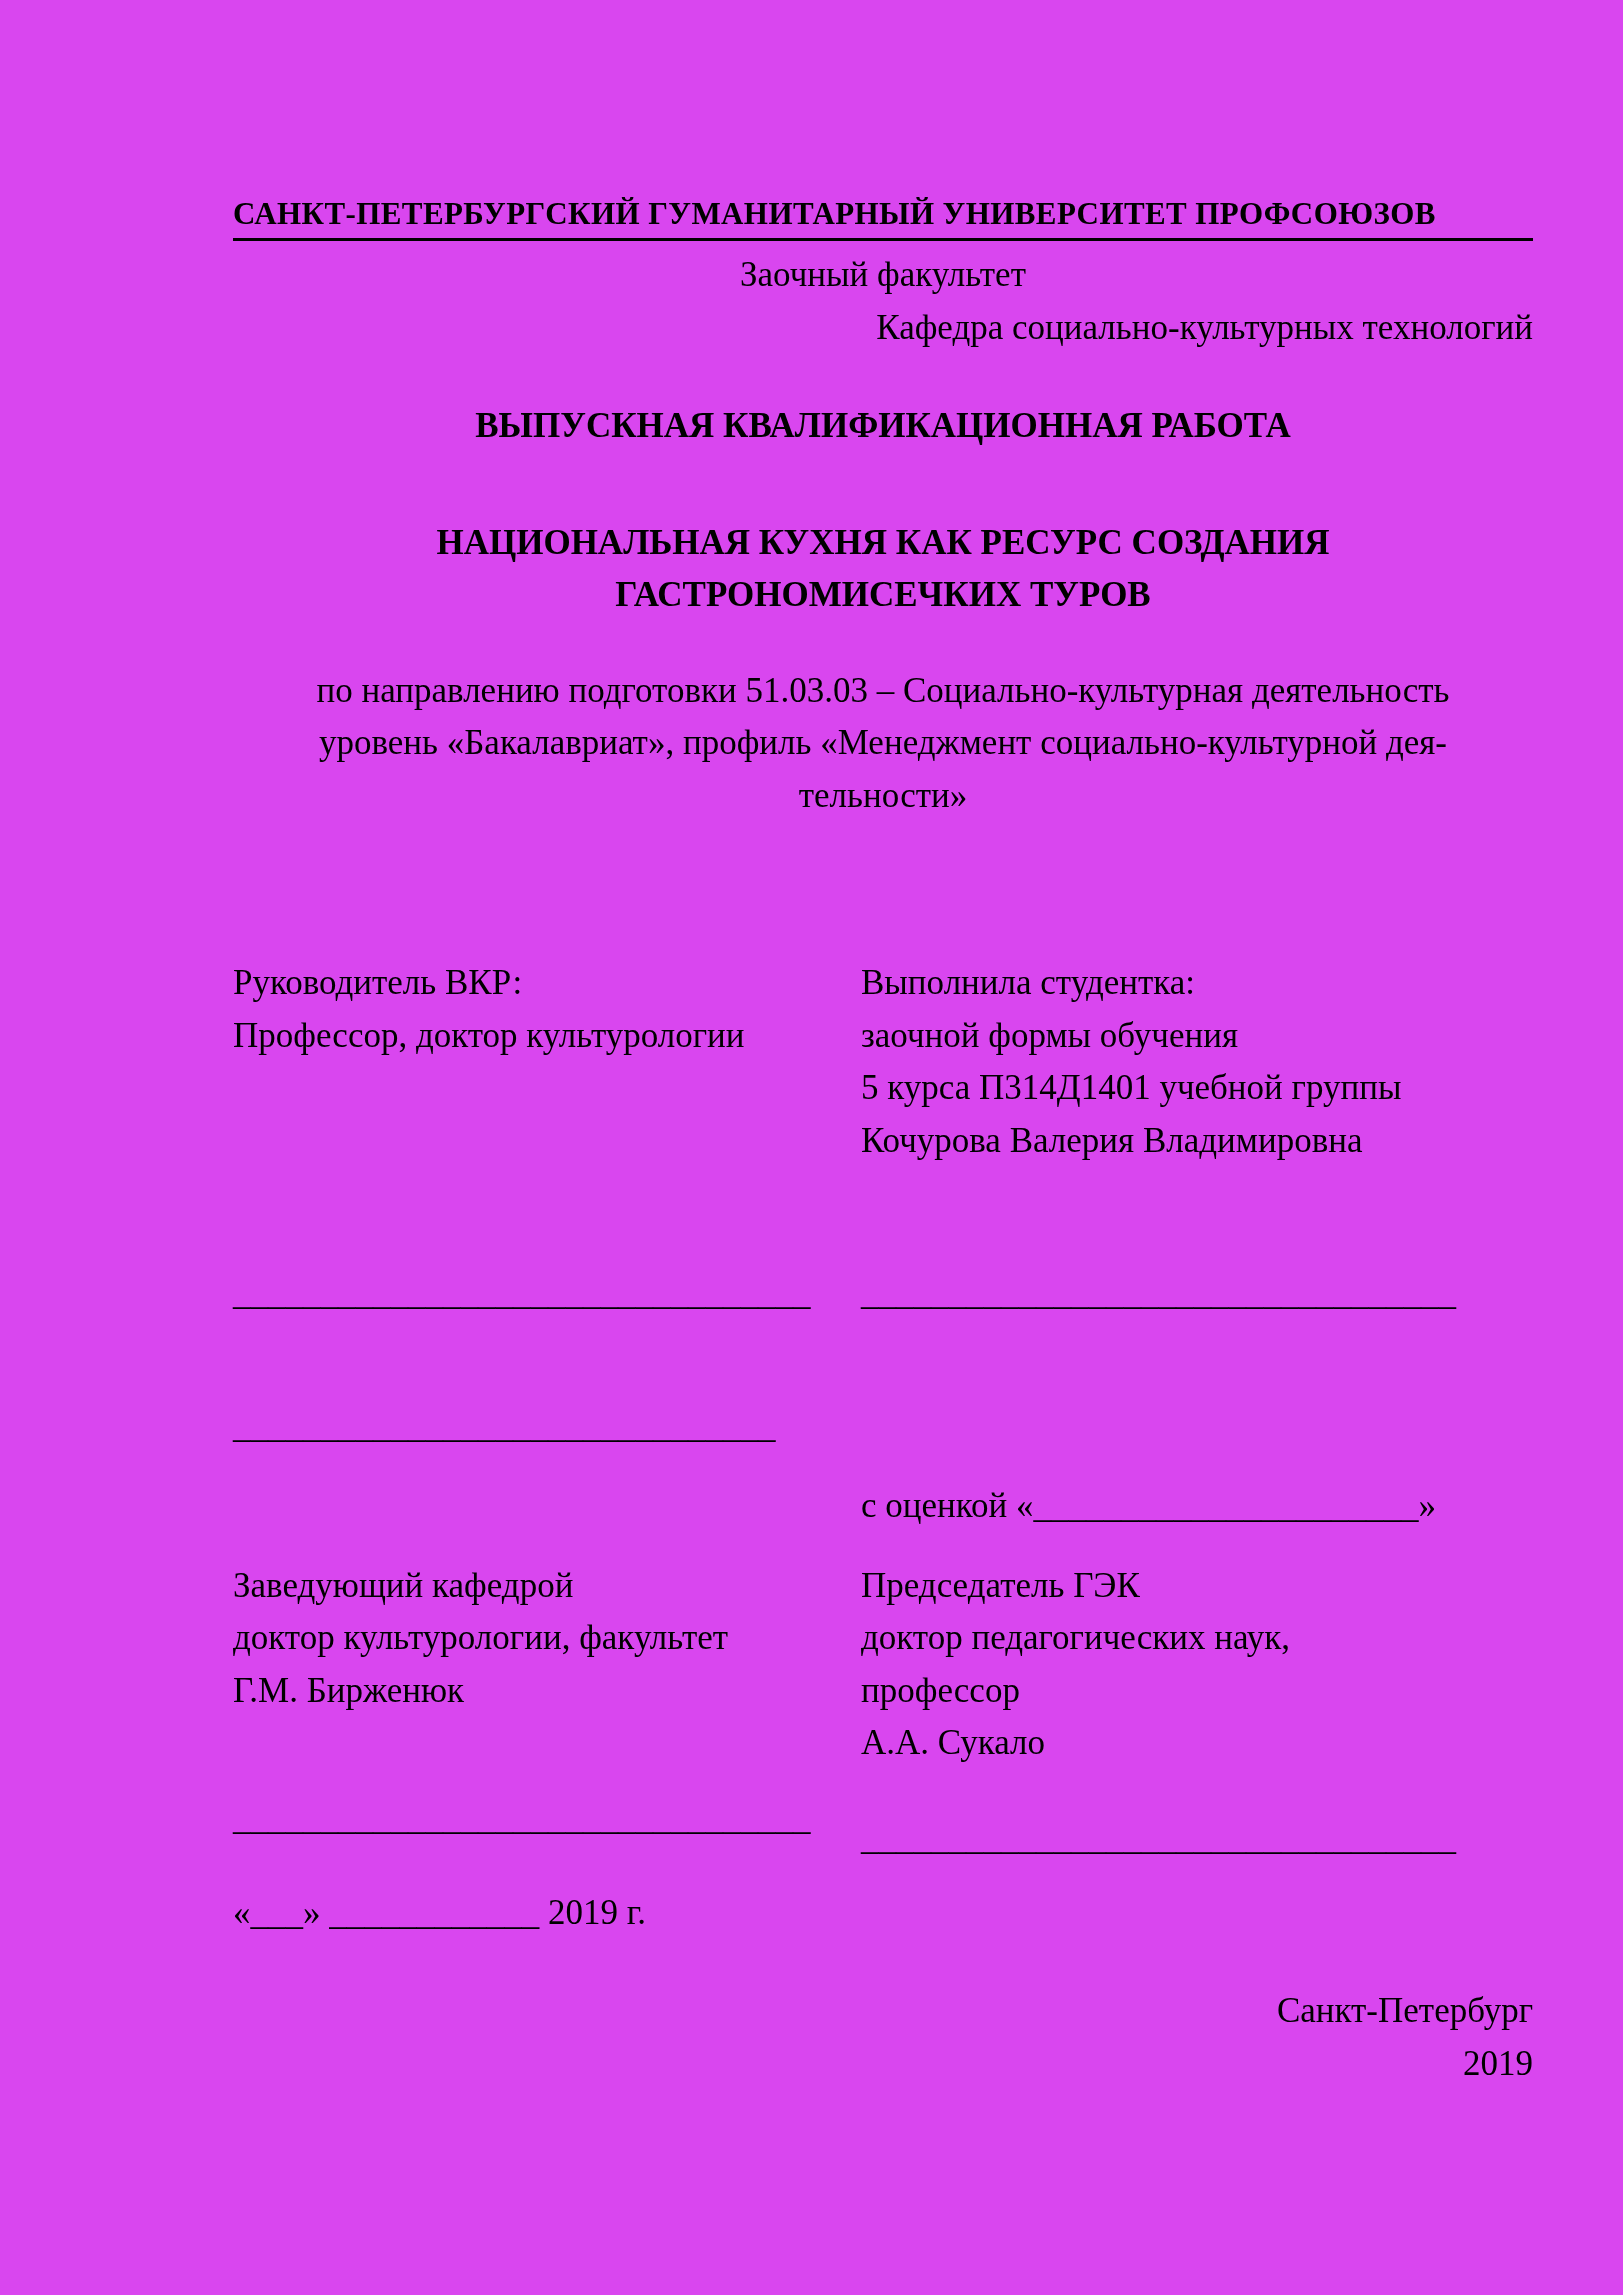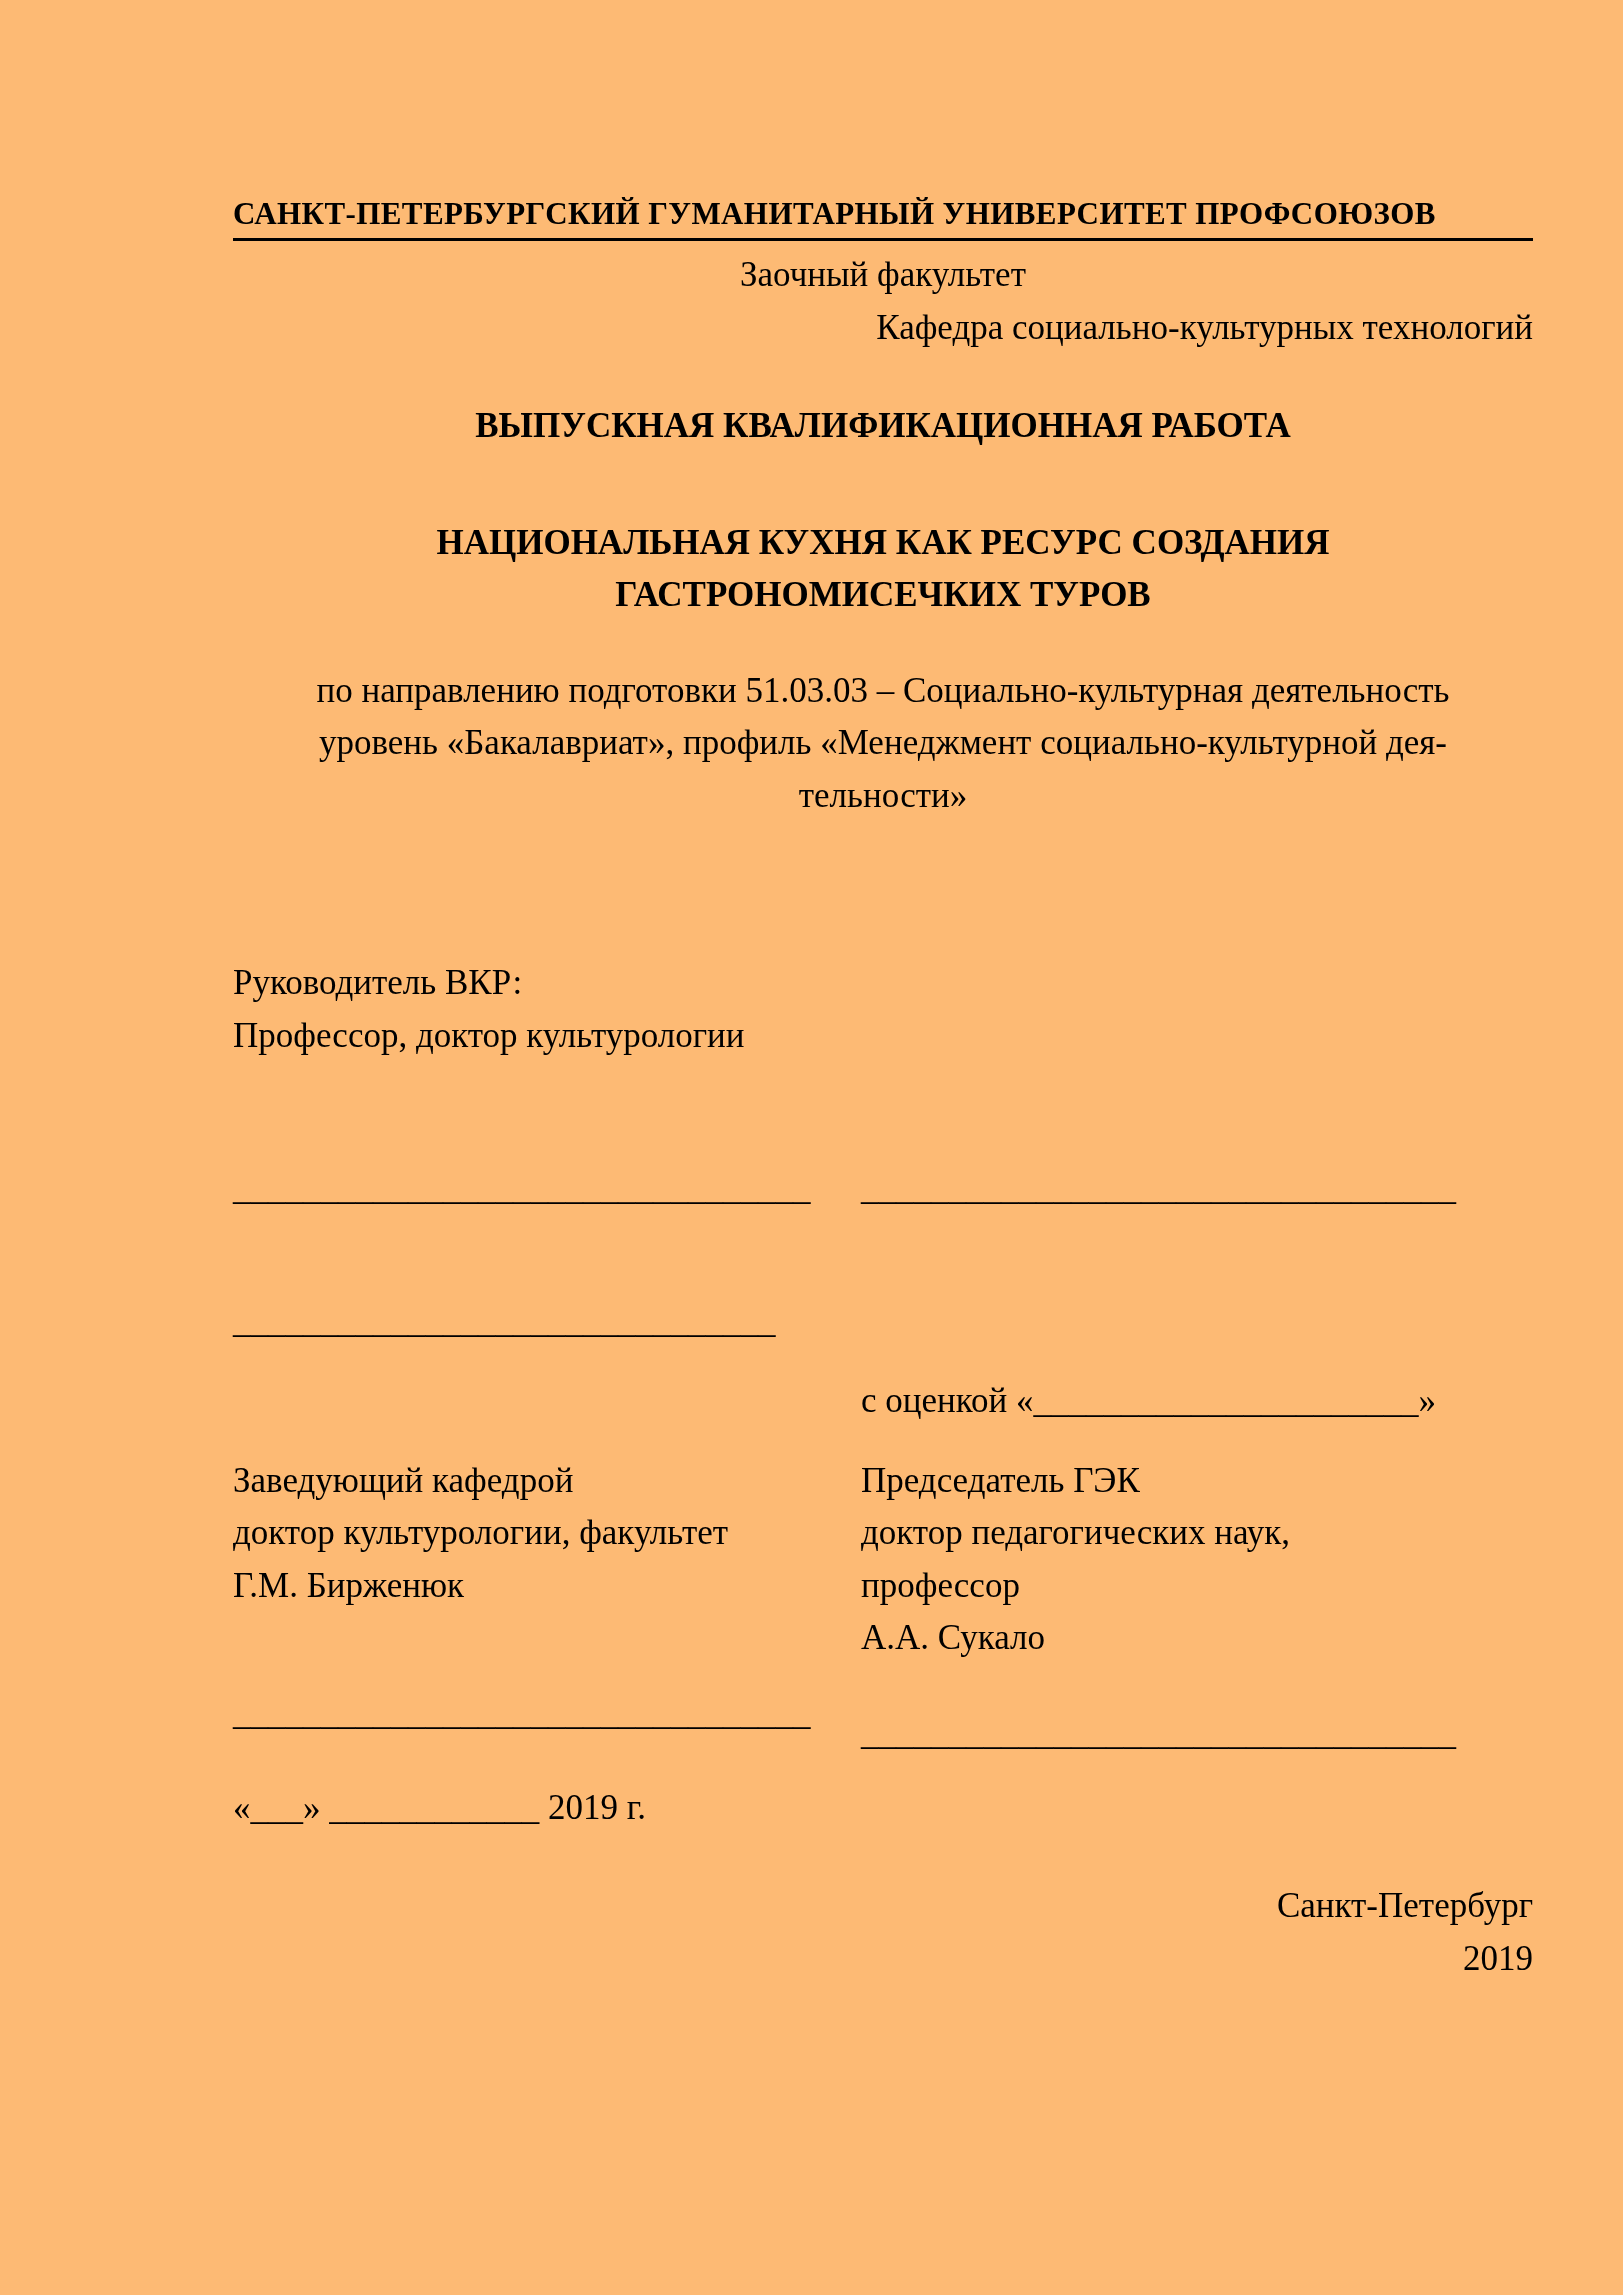--- a/index.html
+++ b/index.html
@@ -1,21 +1,21 @@
 <!DOCTYPE html>
 <html style="font-size:12.6px"><head>
 <meta charset="utf-8">
 <style>
   * { margin: 0; padding: 0; box-sizing: border-box; }
   html, body { background: #ffffff; }
   .page {
     position: relative;
     width: 1623px;
     height: 2295px;
-    background: #fdba74;
+    background: #d946ef;
     color: #000000;
     font-family: "Liberation Serif", "DejaVu Serif", serif;
     font-size: 35px;
     line-height: 1.5;
     padding: 195px 90px 0 233px;
     overflow: hidden;
   }
   .header {
     border-bottom: 3.9px solid #000000;
     padding-bottom: 4.7px;
@@ -77,20 +77,26 @@
     <div>по направлению подготовки 51.03.03 – Социально-культурная деятельность</div>
     <div>уровень «Бакалавриат», профиль «Менеджмент социально-культурной дея-</div>
     <div>тельности»</div>
   </div>
 
   <div class="row roles-row">
     <div class="col-left">
       <div>Руководитель ВКР:</div>
       <div>Профессор, доктор культурологии</div>
     </div>
+    <div class="col-right">
+      <div>Выполнила студентка:</div>
+      <div>заочной формы обучения</div>
+      <div>5 курса П314Д1401 учебной группы</div>
+      <div>Кочурова Валерия Владимировна</div>
+    </div>
   </div>
 
   <div class="row sig-row1">
     <div class="col-left">
       <span class="sig">_________________________________</span>
     </div>
     <div class="col-right">
       <span class="sig">__________________________________</span>
     </div>
   </div>

